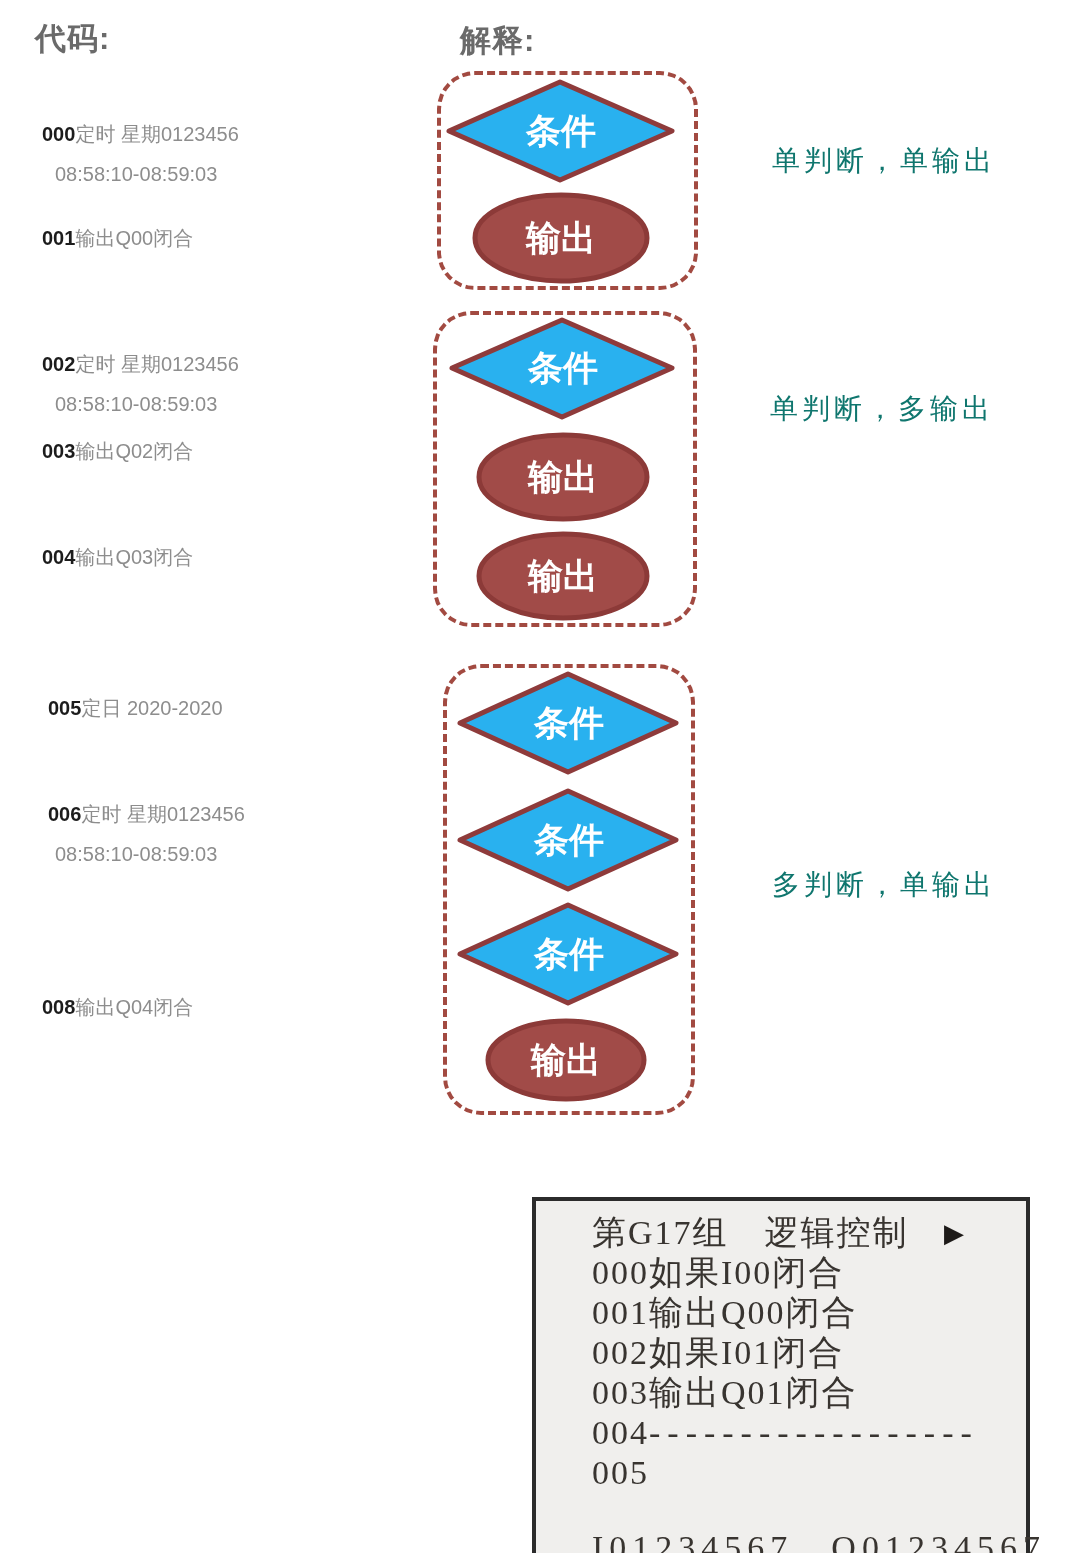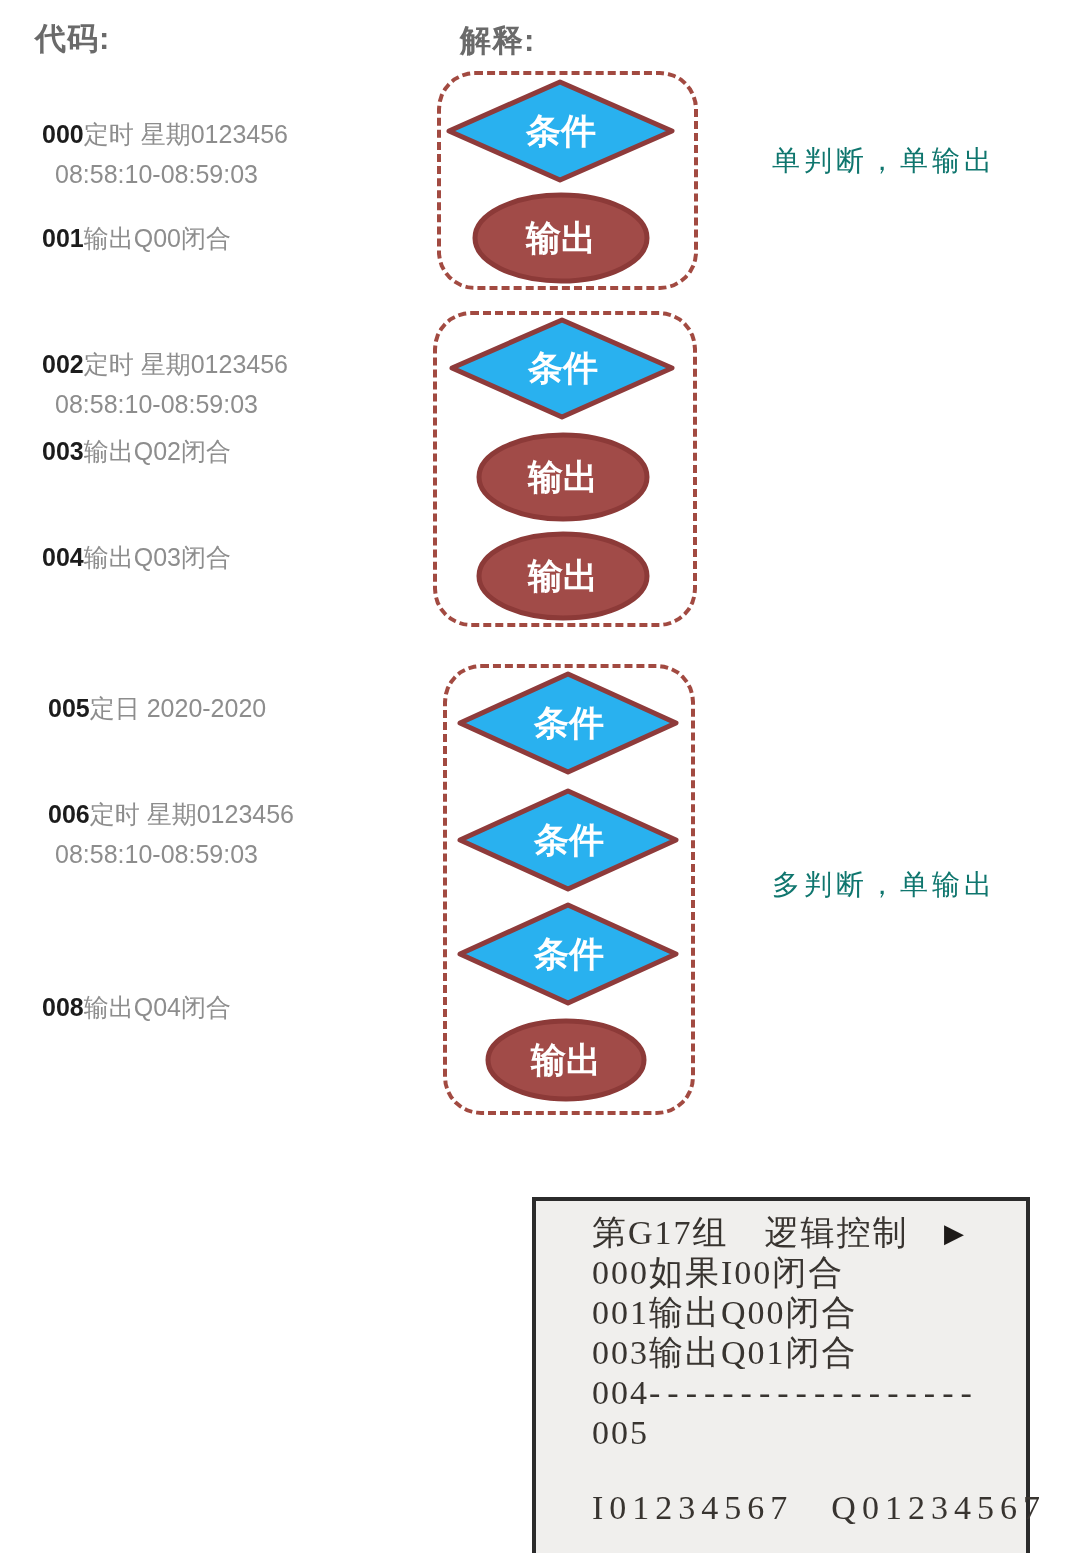--- a/index.html
+++ b/index.html
@@ -4,21 +4,21 @@
 <style>
   html,body{margin:0;padding:0;background:#ffffff;}
   #page{
     position:relative;width:1080px;height:1553px;background:#ffffff;
     font-family:"Liberation Sans",sans-serif;overflow:hidden;
   }
   .hdr{
     position:absolute;font-size:31px;font-weight:700;color:#6a6a6a;letter-spacing:1px;
   }
   .code-line{
-    position:absolute;font-size:25px;line-height:36px;white-space:nowrap;color:#8d8d8d;
+    position:absolute;font-size:20px;line-height:36px;white-space:nowrap;color:#8d8d8d;
   }
   .code-line .num{color:#1c1c1c;font-weight:600;}
   .code-line .txt{color:#8d8d8d;font-weight:400;}
   .flow-box{
     position:absolute;border:4px dashed #a24a41;border-radius:38px;box-sizing:border-box;
   }
   .flow-box svg{position:absolute;left:0;top:0;}
   .shape-label{
     font-family:"Liberation Sans",sans-serif;font-weight:bold;fill:#ffffff;
   }
@@ -80,20 +80,21 @@
   <div class="flow-box" style="left:433px;top:311px;width:264px;height:316px">
     <svg width="256" height="308" viewBox="0 0 256 308">
       <polygon points="15,53 125,5 235,53 125,102" fill="#29b1ef" stroke="#8e3b3b" stroke-width="5" stroke-linejoin="round"></polygon>
       <text x="126" y="65" text-anchor="middle" font-size="35" class="shape-label">条件</text>
       <ellipse cx="126" cy="162" rx="84" ry="42" fill="#a14b48" stroke="#8c3a38" stroke-width="5"></ellipse>
       <text x="126" y="174" text-anchor="middle" font-size="35" class="shape-label">输出</text>
       <ellipse cx="126" cy="261" rx="84" ry="42" fill="#a14b48" stroke="#8c3a38" stroke-width="5"></ellipse>
       <text x="126" y="273" text-anchor="middle" font-size="35" class="shape-label">输出</text>
     </svg>
   </div>
+  <div class="caption" style="left:770px;top:390px">单判断，多输出</div>
 
   <div class="flow-box" style="left:443px;top:664px;width:252px;height:451px">
     <svg width="244" height="443" viewBox="0 0 244 443">
       <polygon points="13,55 121,6 229,55 121,104" fill="#29b1ef" stroke="#8e3b3b" stroke-width="5" stroke-linejoin="round"></polygon>
       <text x="122" y="67" text-anchor="middle" font-size="35" class="shape-label">条件</text>
       <polygon points="13,172 121,123 229,172 121,221" fill="#29b1ef" stroke="#8e3b3b" stroke-width="5" stroke-linejoin="round"></polygon>
       <text x="122" y="184" text-anchor="middle" font-size="35" class="shape-label">条件</text>
       <polygon points="13,286 121,237 229,286 121,335" fill="#29b1ef" stroke="#8e3b3b" stroke-width="5" stroke-linejoin="round"></polygon>
       <text x="122" y="298" text-anchor="middle" font-size="35" class="shape-label">条件</text>
       <ellipse cx="119" cy="392" rx="78" ry="39" fill="#a14b48" stroke="#8c3a38" stroke-width="5"></ellipse>
@@ -103,19 +104,20 @@
   <div class="caption" style="left:772px;top:866px">多判断，单输出</div>
 
 
   <div class="lcd">
     <div class="lcd-row">
       <span>第G17组　逻辑控制</span>
       <span class="lcd-arrow">▶</span>
     </div>
     <div class="lcd-row">000如果I00闭合</div>
     <div class="lcd-row">001输出Q00闭合</div>
+    <div class="lcd-row">002如果I01闭合</div>
     <div class="lcd-row">003输出Q01闭合</div>
     <div class="lcd-row"><span>004</span><span class="lcd-dashes">------------------</span></div>
     <div class="lcd-row">005</div>
     <div class="lcd-row lcd-io"><span>I01234567</span><span class="gap"></span><span>Q01234567</span></div>
   </div>
 
 </div>
 
 </body></html>

